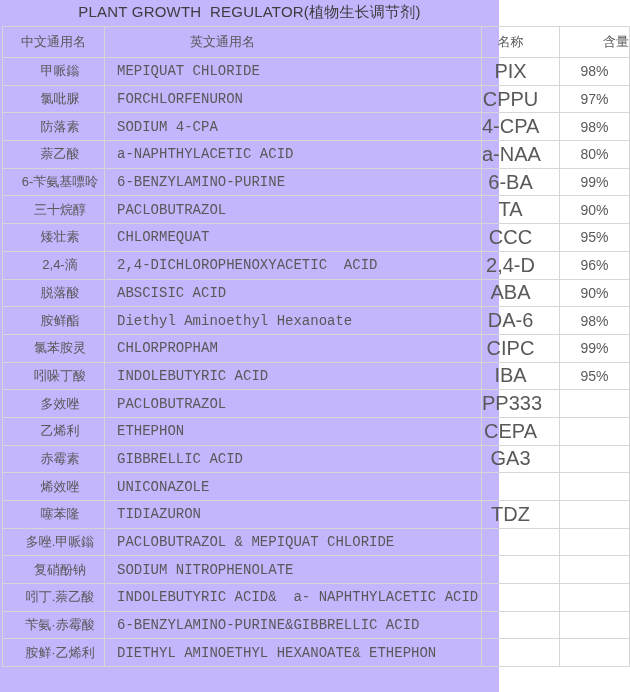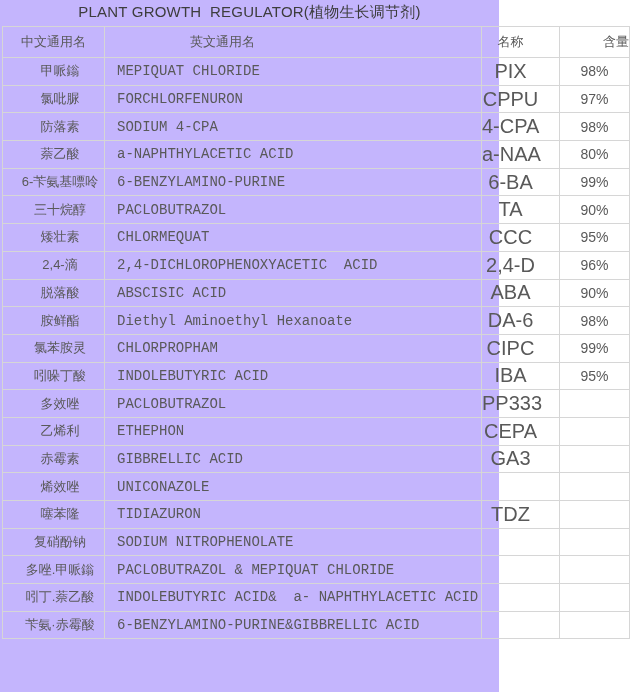--- a/index.html
+++ b/index.html
@@ -173,38 +173,44 @@
           <td class="col-code"></td>
           <td class="col-pct"></td>
         </tr>
         <tr>
           <td class="col-cn">噻苯隆</td>
           <td class="col-en">TIDIAZURON</td>
           <td class="col-code">TDZ</td>
           <td class="col-pct"></td>
         </tr>
         <tr>
+          <td class="col-cn">多唑.甲哌鎓</td>
+          <td class="col-en">PACLOBUTRAZOL &amp; MEPIQUAT CHLORIDE</td>
+          <td class="col-code"></td>
+          <td class="col-pct"></td>
+        </tr>
+        <tr>
           <td class="col-cn">复硝酚钠</td>
           <td class="col-en">SODIUM NITROPHENOLATE</td>
           <td class="col-code"></td>
           <td class="col-pct"></td>
         </tr>
         <tr>
-          <td class="col-cn">多唑.甲哌鎓</td>
-          <td class="col-en">PACLOBUTRAZOL &amp; MEPIQUAT CHLORIDE</td>
-          <td class="col-code"></td>
-          <td class="col-pct"></td>
-        </tr>
-        <tr>
           <td class="col-cn">吲丁.萘乙酸</td>
           <td class="col-en">INDOLEBUTYRIC ACID&amp;  a- NAPHTHYLACETIC ACID</td>
           <td class="col-code"></td>
           <td class="col-pct"></td>
         </tr>
         <tr>
           <td class="col-cn">苄氨·赤霉酸</td>
           <td class="col-en">6-BENZYLAMINO-PURINE&amp;GIBBRELLIC ACID</td>
+          <td class="col-code"></td>
+          <td class="col-pct"></td>
+        </tr>
+        <tr>
+          <td class="col-cn">胺鲜·乙烯利</td>
+          <td class="col-en">DIETHYL AMINOETHYL HEXANOATE&amp; ETHEPHON</td>
           <td class="col-code"></td>
           <td class="col-pct"></td>
         </tr>
       </tbody>
   </table>
 </div>
 
 </body></html>

